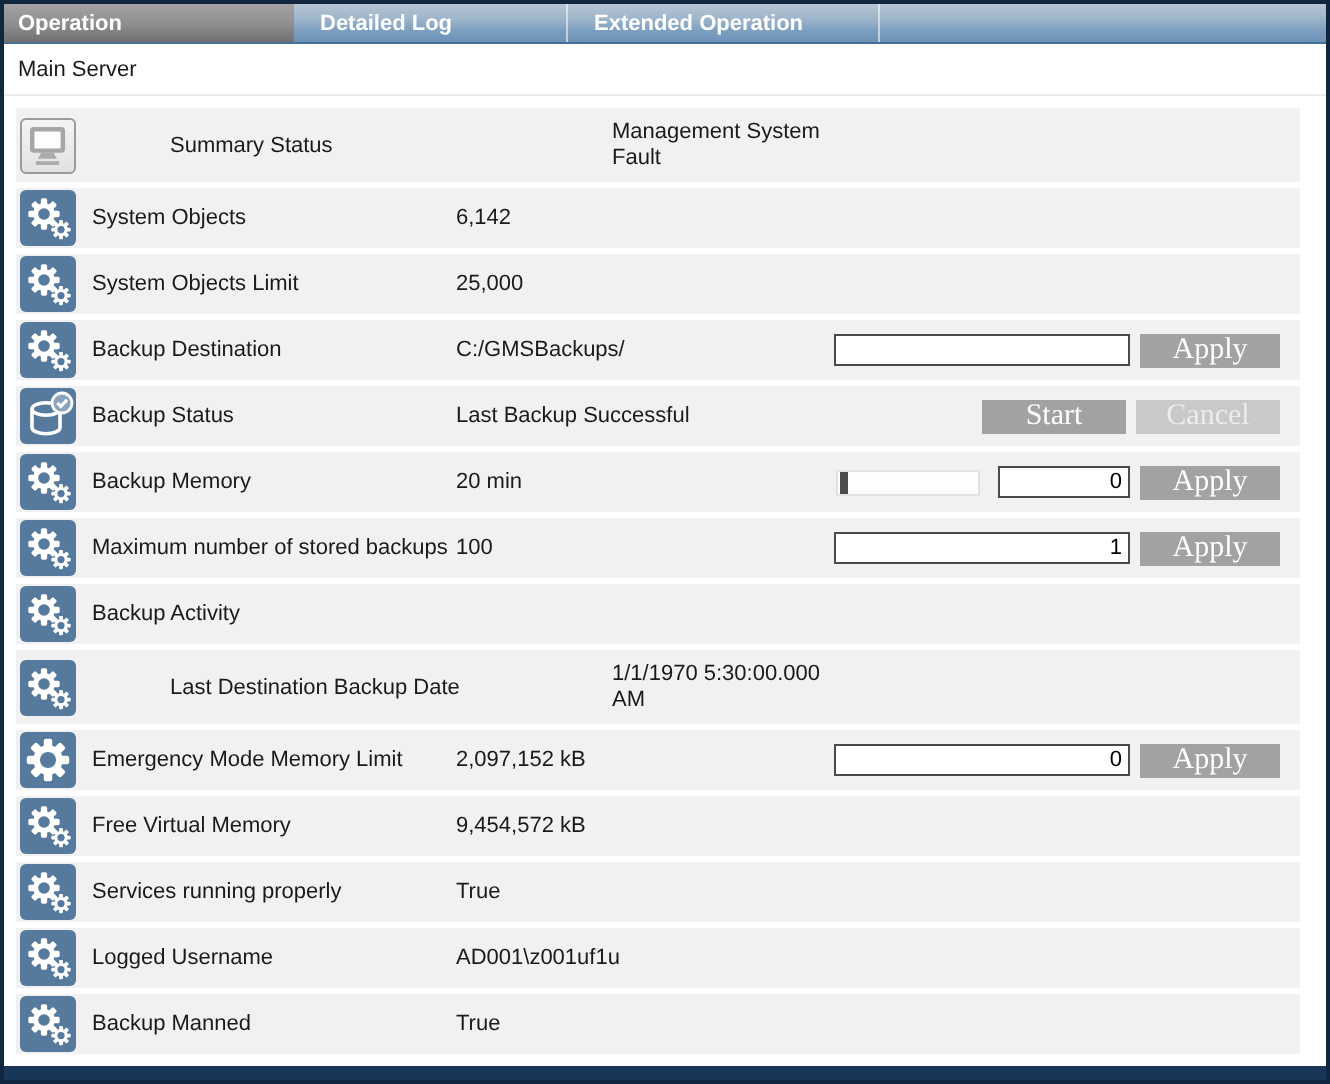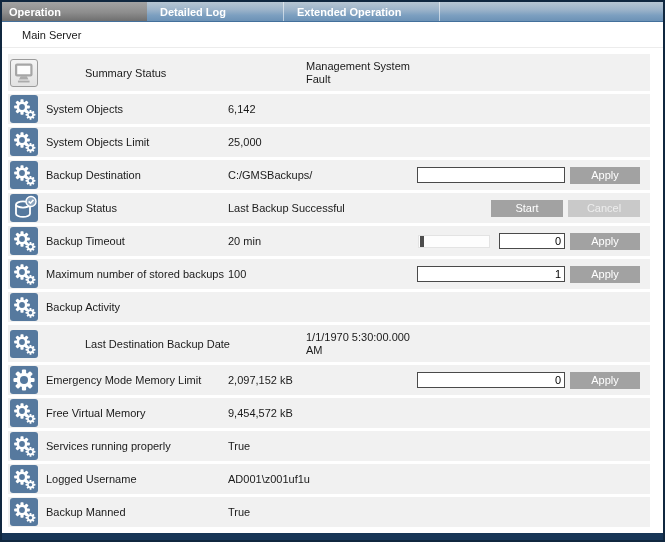--- a/index.html
+++ b/index.html
@@ -21,21 +21,21 @@
   }
   .tab.active{
     width:145px;box-sizing:border-box;padding-left:7px;border-right:none;
     background:linear-gradient(#a3a3a3,#8d8d8d 55%,#6f6f6f);
   }
   .tab.w2{width:156px;box-sizing:border-box;}
   .tab.w3{width:137px;box-sizing:border-box;}
   .tab-filler{flex:1;}
   
   .page-header{
-    height:25px;display:flex;align-items:center;padding-left:20px;
+    height:25px;display:flex;align-items:center;padding-left:7px;
     background:#fff;border-bottom:1px solid #ececec;
   }
   
   .rows{margin-top:6px;}
   .row{
     min-height:30px;margin:0 13px 3px 6px;background:#f1f1f1;
     display:flex;align-items:center;position:relative;
   }
   .row.tall{min-height:37px;gap:39px;}
   .icon{
@@ -45,21 +45,21 @@
   .icon.gray{
     background:linear-gradient(#f4f4f4,#e2e2e2);
     box-sizing:border-box;border:1px solid #9b9b9b;
   }
   .label{width:182px;flex:0 0 182px;margin-left:8px;}
   .value{width:150px;flex:0 0 150px;white-space:pre-line;line-height:13px;}
   .controls{margin-left:auto;margin-right:10px;display:flex;align-items:center;gap:5px;}
   
   .btn{
     width:70px;height:17px;border:none;background:#a2a2a2;color:#fff;
-    font-family:Liberation Sans, sans-serif;font-size:11px;cursor:pointer;padding:0;
+    font-family:Liberation Serif, serif;font-size:15px;cursor:pointer;padding:0;
   }
   .btn.wide{width:72px;}
   .btn.disabled{background:#c9c9c9;color:#ededed;cursor:default;}
   .text-input{
     width:140px;height:14px;border:1px solid #4a4a4a;background:#fff;
     font-family:"Liberation Sans",sans-serif;font-size:11px;padding:0 3px;
   }
   .text-input.num{text-align:right;}
   .text-input.small{width:58px;}
   .slider{
@@ -196,21 +196,21 @@
         <button class="btn wide disabled">Cancel</button>
       </div>
     </div>
 
     <div class="row">
       <div class="icon">
         <svg viewBox="0 0 28 28" width="28" height="28">
             <use href="#icon-gears"></use>
           </svg>
       </div>
-      <div class="label">Backup Timeout</div>
+      <div class="label">Backup Memory</div>
       <div class="value">20 min</div>
       <div class="controls">
         <div class="slider">
           <div class="slider-handle"></div>
         </div>
         <input class="text-input small num" type="text" value="0" style="">
         <button class="btn">Apply</button>
       </div>
     </div>
 

